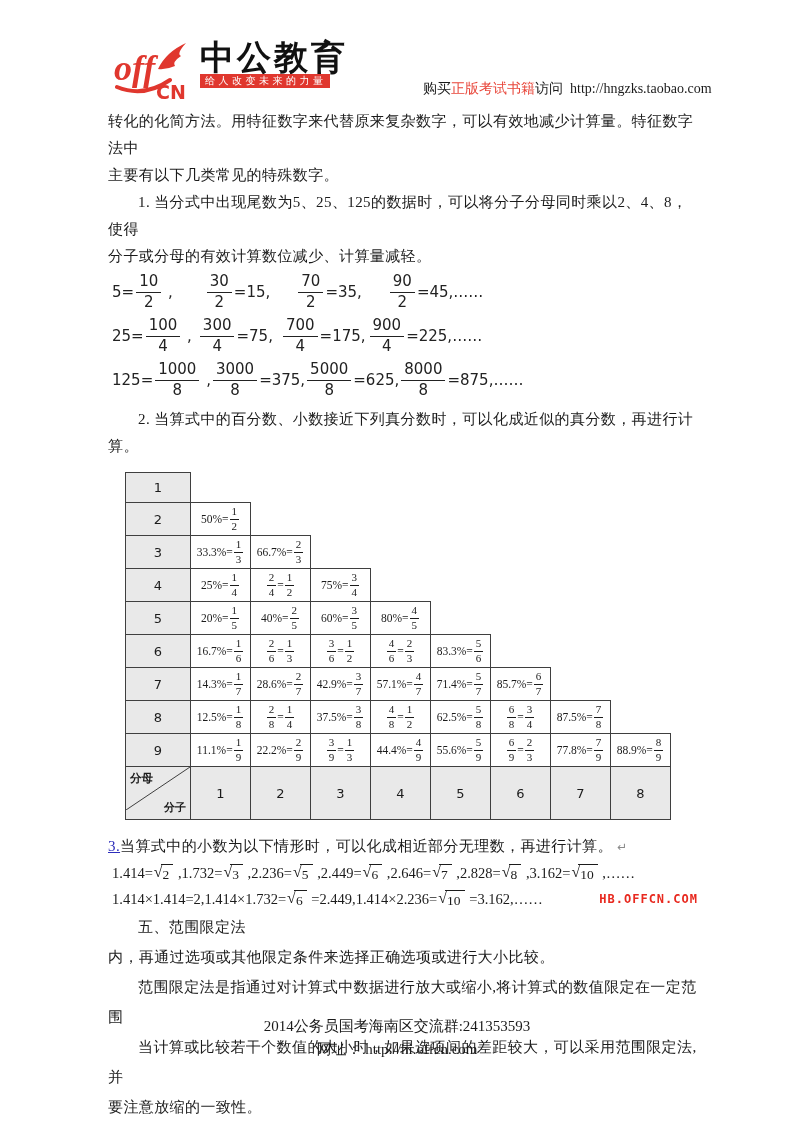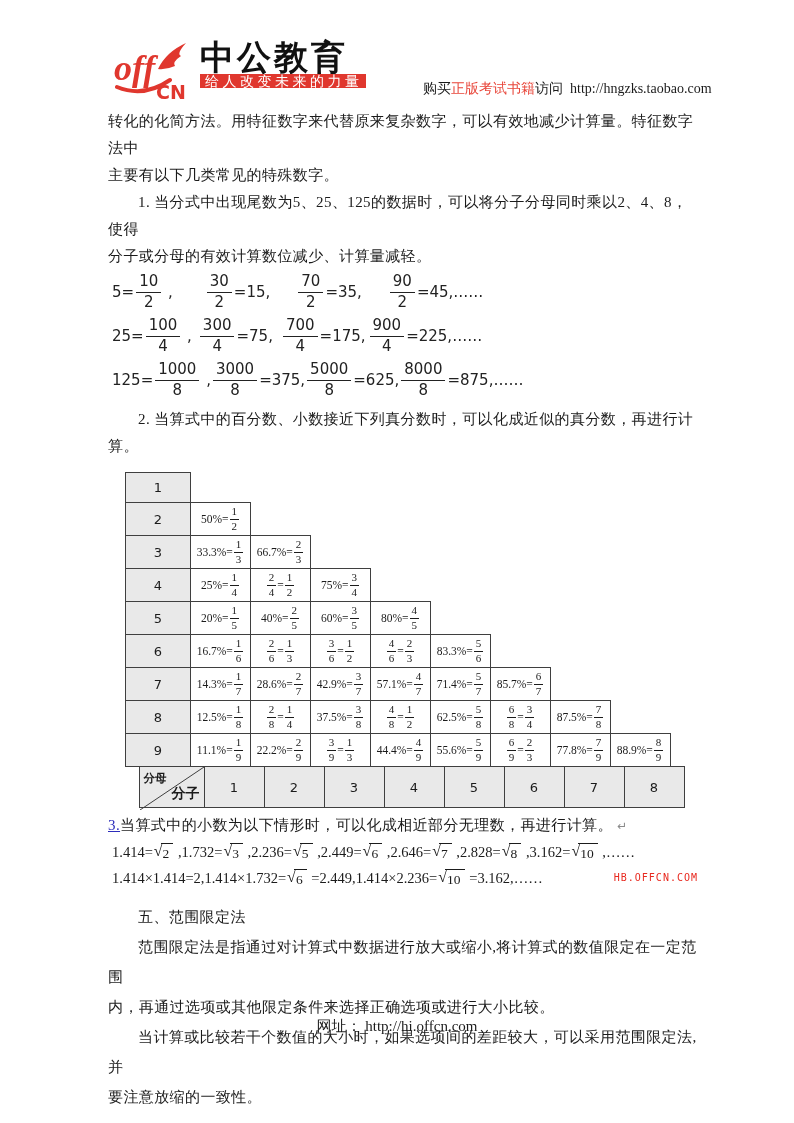--- a/index.html
+++ b/index.html
@@ -6,30 +6,30 @@
   .page{position:relative;width:794px;height:1123px;background:#ffffff;margin:0 auto;
         font-family:"Liberation Serif",serif;color:#1b1b1b;overflow:hidden;}
 
   
   .hdr{position:absolute;left:0;top:0;width:100%;}
   .logo{position:absolute;left:114px;top:42px;display:flex;align-items:flex-start;}
   .logo-txt{margin-left:4px;display:flex;flex-direction:column;}
   .brand{font-family:"DejaVu Sans",sans-serif;font-weight:bold;font-size:34px;
          letter-spacing:3px;color:#111;line-height:30px;}
   .slogan{background:#e0372e;color:#fff;font-family:"DejaVu Sans",sans-serif;
-          font-size:14px;letter-spacing:3.5px;padding:2px 3px 2px 5px;margin-top:2px;
+          font-size:10px;letter-spacing:3.5px;padding:2px 3px 2px 5px;margin-top:2px;
           width:fit-content;line-height:10px;}
   .toplink{position:absolute;left:423px;top:80px;font-size:14px;color:#1b1b1b;white-space:pre;}
   .toplink .red{color:#e8463a;}
 
   
   .content{position:absolute;left:108px;top:108px;width:590px;}
   .ln{margin:0;font-size:15px;line-height:27px;letter-spacing:0.4px;white-space:pre-wrap;}
   .ind{text-indent:2em;}
-  .item3{line-height:26px;margin-top:4px;}
+  .item3{line-height:26px;margin-top:13px;}
   .blue-ul{color:#2d2dbb;text-decoration:underline;}
   .retmark{color:#8a8a8a;font-family:"DejaVu Sans",sans-serif;font-size:12px;}
 
   
   .eq{display:flex;align-items:center;height:44px;font-family:"DejaVu Sans",sans-serif;
       font-size:15px;color:#222;padding-left:4px;}
   .eq span{white-space:pre;}
   .gap{display:inline-block;height:1px;}
   .frac{display:inline-flex;flex-direction:column;align-items:center;vertical-align:middle;
         margin:0 2px;line-height:1;}
@@ -39,45 +39,45 @@
 
   
   .sqline{display:flex;align-items:center;line-height:26px;font-size:14.5px;padding-left:4px;
           white-space:pre;}
   .sqline > span[data-rich]{display:inline-flex;align-items:center;white-space:pre;text-align:center;}
   .sqrt{display:inline-flex;align-items:flex-start;margin:0 1px;}
   .rsign{font-size:16px;line-height:1.1;}
   .rad{border-top:1.4px solid #1b1b1b;margin-left:-2px;padding:1px 4px 0 2px;
        font-size:13.5px;line-height:1.3;margin-top:1px;}
   .watermark{margin-left:auto;margin-right:0px;color:#e8291f;
-             font-family:"DejaVu Sans Mono",monospace;font-weight:normal;font-size:10px;
+             font-family:"DejaVu Sans Mono",monospace;font-weight:bold;font-size:12px;
              letter-spacing:1px;}
 
   
   .ftable{margin:12px 0 0 17px;font-size:11.5px;}
   .trow{display:flex;height:34px;}
   .trow + .trow{margin-top:-1px;}
   .trow.r1{height:31px;}
-  .trow.tfoot{height:42px;justify-content:center;}
+  .trow.tfoot{height:54px;}
   .tlab,.tcell{box-sizing:border-box;border:1px solid #3f3f3f;display:flex;
                align-items:center;justify-content:center;}
   .tlab{width:66px;background:#e9e9e9;font-family:"DejaVu Sans",sans-serif;font-size:13px;}
   .tcell{width:61px;margin-left:-1px;background:#fff;white-space:pre;}
   .tcell .frac{font-size:11px;margin:0 1px;}
   .tcell .fn{padding:0 2px 1px;}
   .tcell .fd{padding-top:1px;}
   .tnum{background:#e9e9e9;font-family:"DejaVu Sans",sans-serif;font-size:13px;}
   .corner{position:relative;background:#e9e9e9;}
   .corner svg{position:absolute;left:0;top:0;}
   .corner .ctop{position:absolute;left:4px;top:4px;font-family:"DejaVu Sans",sans-serif;
                 font-weight:bold;font-size:11.5px;}
   .corner .cbot{position:absolute;right:4px;bottom:4px;font-family:"DejaVu Sans",sans-serif;
-                font-weight:bold;font-size:14px;}
-
-  .sec{margin-top:11px;}
+                font-weight:bold;font-size:11px;}
+
+  .sec{}
   .ln30{line-height:30px;}
 
   
   .ftr{position:absolute;left:0;top:1015px;width:100%;text-align:center;
        font-size:15px;line-height:23px;color:#1b1b1b;}
 </style>
 </head>
 <body>
 
 <div class="page">
@@ -231,24 +231,25 @@
 
     <p class="ln item3" data-rich="body.item3"><span class="blue-ul">3.</span><span>当算式中的小数为以下情形时，可以化成相近部分无理数，再进行计算。</span><span class="retmark"> ↵</span></p>
 
     <div class="sqline"><span data-rich="body.sqrt1"><span>1.414=</span><span class="sqrt"><span class="rsign">√</span><span class="rad">2</span></span><span> ,1.732=</span><span class="sqrt"><span class="rsign">√</span><span class="rad">3</span></span><span> ,2.236=</span><span class="sqrt"><span class="rsign">√</span><span class="rad">5</span></span><span> ,2.449=</span><span class="sqrt"><span class="rsign">√</span><span class="rad">6</span></span><span> ,2.646=</span><span class="sqrt"><span class="rsign">√</span><span class="rad">7</span></span><span> ,2.828=</span><span class="sqrt"><span class="rsign">√</span><span class="rad">8</span></span><span> ,3.162=</span><span class="sqrt"><span class="rsign">√</span><span class="rad">10</span></span><span> ,……</span></span></div>
     <div class="sqline">
       <span data-rich="body.sqrt2"><span>1.414×1.414=2,1.414×1.732=</span><span class="sqrt"><span class="rsign">√</span><span class="rad">6</span></span><span> =2.449,1.414×2.236=</span><span class="sqrt"><span class="rsign">√</span><span class="rad">10</span></span><span> =3.162,……</span></span>
       <span class="watermark">HB.OFFCN.COM</span>
     </div>
 
     <p class="ln ind sec ln30">五、范围限定法</p>
+    <p class="ln ln30">内，再通过选项或其他限定条件来选择正确选项或进行大小比较。</p>
     <p class="ln ind ln30">范围限定法是指通过对计算式中数据进行放大或缩小,将计算式的数值限定在一定范围</p>
-    <p class="ln ln30">内，再通过选项或其他限定条件来选择正确选项或进行大小比较。</p>
     <p class="ln ind ln30">当计算或比较若干个数值的大小时，如果选项间的差距较大，可以采用范围限定法,并</p>
     <p class="ln ln30">要注意放缩的一致性。</p>
 
   </main>
 
   <footer class="ftr">
+    <div>2014公务员国考海南区交流群:241353593</div>
     <div><span>网址：  </span><span>http://hi.offcn.com</span></div>
   </footer>
 
 </div>
 
 </body></html>

